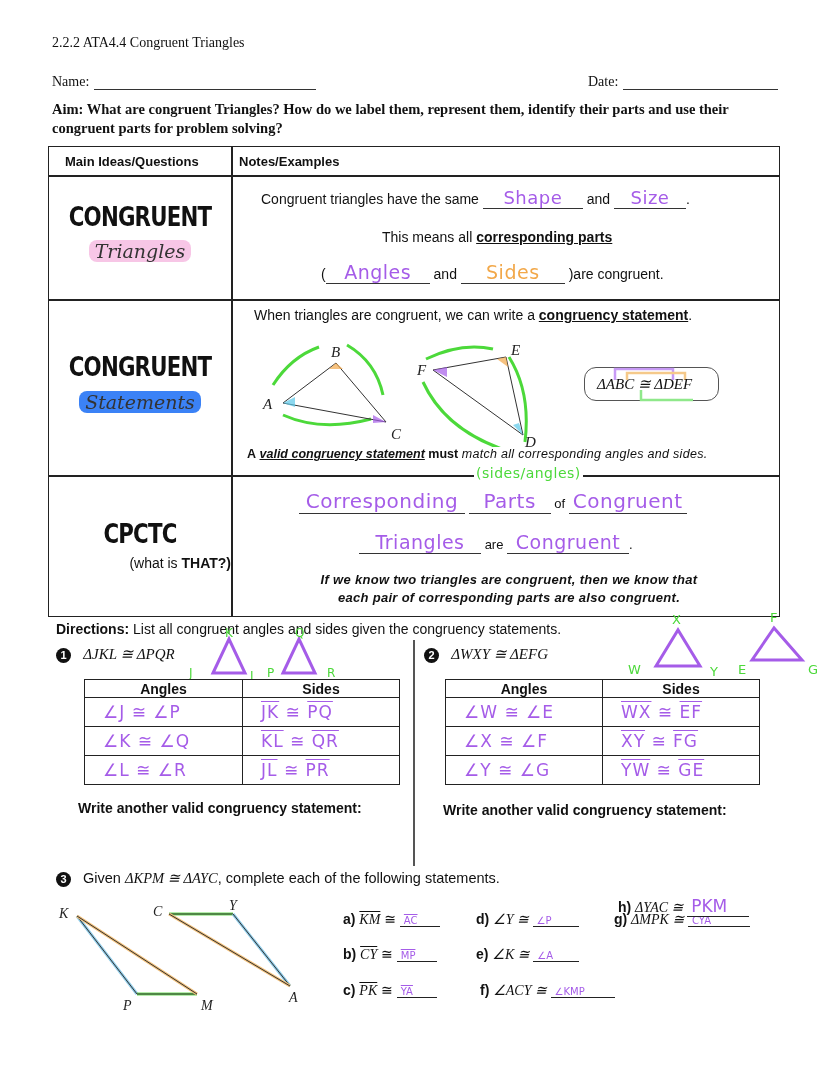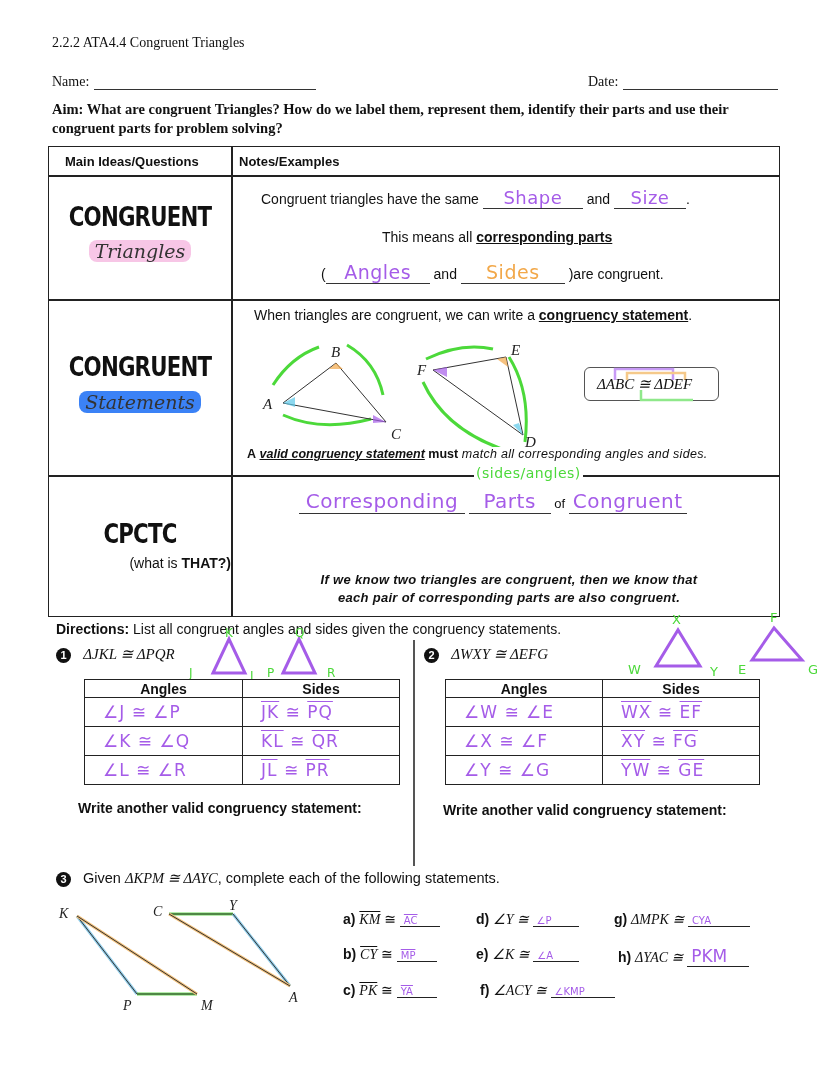--- a/index.html
+++ b/index.html
@@ -23,21 +23,21 @@
   .row-divider { left: 0; width: 100%; height: 1.5px; background: #222; }
   .th { font-size: 13px; font-weight: bold; }
 
   .big-cong { font-family: "DejaVu Sans", sans-serif; font-weight: bold; font-size: 26px; letter-spacing: -1px; transform: scaleX(0.82); transform-origin: center; text-align: center; width: 182px; }
   .script { font-family: "DejaVu Serif", serif; font-style: italic; font-size: 19px; text-align: center; width: 182px; color: #333; }
   .script span { padding: 0 6px; border-radius: 8px; }
 
   .blank-line { display: inline-block; border-bottom: 1px solid #333; text-align: center; }
   .u-bold { font-weight: bold; text-decoration: underline; }
 
-  .stmt-box { left: 535px; top: 220px; width: 135px; height: 34px; border: 1px solid #555; border-radius: 6px; }
+  .stmt-box { left: 535px; top: 220px; width: 135px; height: 34px; border: 1px solid #555; border-radius: 12px; }
 
   .mini-table { border-collapse: collapse; position: absolute; }
   .mini-table td, .mini-table th { border: 1.5px solid #222; height: 29px; font-size: 14px; }
   .mini-table th { height: 18px; font-size: 14px; font-weight: bold; }
   .mini-table td { font-family: "DejaVu Sans", sans-serif; color: #a55ce8; font-size: 17px; padding-left: 18px; letter-spacing: 1px; }
 
   .bullet { display: inline-block; width: 15px; height: 15px; border-radius: 50%; background: #111; color: #fff; font-size: 11px; font-weight: bold; text-align: center; line-height: 15px; }
 
   .q-item { font-size: 14px; white-space: nowrap; }
   .q-item .ans { display: inline-block; border-bottom: 1px solid #222; color: #a55ce8; font-family: "DejaVu Sans", sans-serif; font-size: 10px; text-align: left; padding-left: 4px; }
@@ -139,20 +139,25 @@
   <div class="abs" style="left:0; top:408px; width:182px; text-align:right; font-size:14px;">
     <span>(what is</span>
     <b>THAT?)</b>
   </div>
 
   <div class="abs" style="left:250px; top:342px; font-size:13px; white-space:nowrap;">
     <span class="blank-line hand purple" style="width:166px; font-size:20px;">Corresponding</span>
     <span class="blank-line hand purple" style="width:82px; font-size:20px;">Parts</span>
     <span>of</span>
     <span class="blank-line hand purple" style="width:118px; font-size:20px;">Congruent</span>
+  </div>
+  <div class="abs" style="left:310px; top:384px; font-size:13px; white-space:nowrap;">
+    <span class="blank-line hand purple" style="width:122px; font-size:19px;">Triangles</span>
+    <span>are</span>
+    <span class="blank-line hand purple" style="width:122px; font-size:19px;">Congruent</span><span>.</span>
   </div>
   <div class="abs" style="left:190px; top:424px; width:540px; text-align:center; font-size:13px; font-style:italic; font-weight:bold; line-height:18px; letter-spacing:0.3px;">
     <div>If we know two triangles are congruent, then we know that</div>
     <div>each pair of corresponding parts are also congruent.</div>
   </div>
 </div>
 
 <div class="abs" style="left:56px; top:621px; font-size:14px; white-space:nowrap;">
   <b>Directions:</b>
   <span>List all congruent angles and sides given the congruency statements.</span>
@@ -289,17 +294,17 @@
   <b>f)</b>
   <span class="serif" style="font-style:italic">∠ACY ≅</span>
   <span class="ans" style="width:64px">∠KMP</span>
 </div>
 
 <div class="abs q-item" style="left:614px; top:911px;">
   <b>g)</b>
   <span class="serif" style="font-style:italic">ΔMPK ≅</span>
   <span class="ans" style="width:62px">CYA</span>
 </div>
-<div class="abs q-item" style="left:618px; top:946px;">
+<div class="abs q-item" style="left:618px; top:896px;">
   <b>h)</b>
   <span class="serif" style="font-style:italic">ΔYAC ≅</span>
   <span class="ans" style="width:62px; font-size:17px;">PKM</span>
 </div>
 
 </body></html>

